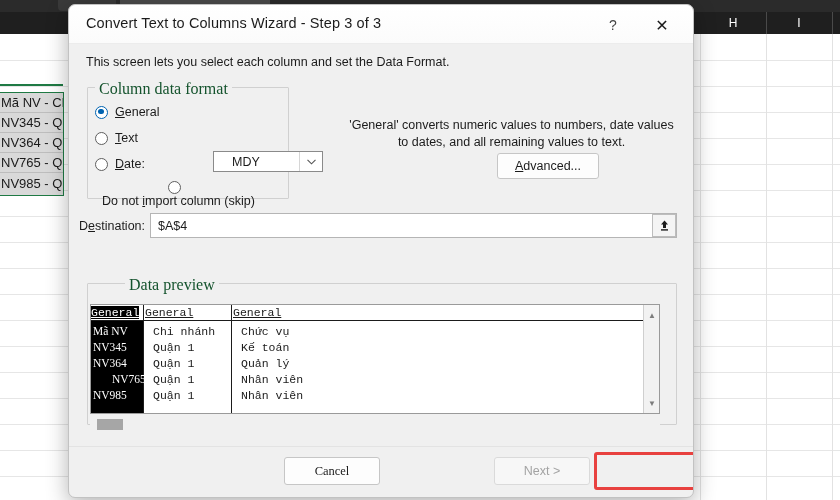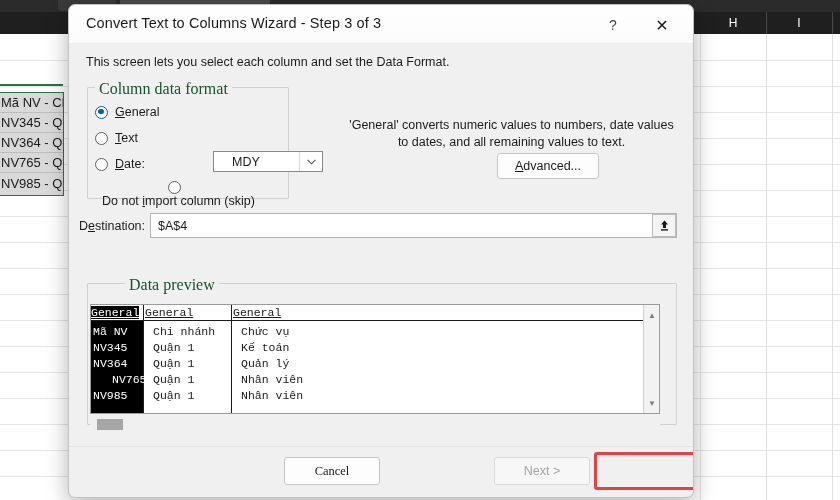--- a/index.html
+++ b/index.html
@@ -109,21 +109,21 @@
   .pv-inner{position:absolute;left:0;top:0;width:554px;height:108px;}
   .pv-hdr{position:absolute;left:0;top:0;width:554px;height:16px;
           border-bottom:1.5px solid #1b1b1b;box-sizing:border-box;}
   .pv-hdr-cell{position:absolute;top:1px;font-family:"Liberation Mono", monospace;
                font-size:11.5px;color:#1b1b1b;text-decoration:underline;}
   .pv-hdr-cell.sel{color:#ffffff;background:#000000;text-decoration:underline;}
   .pv-colsep{position:absolute;top:0;bottom:0;width:0;border-left:1.3px solid #1b1b1b;}
   .pv-selcol{position:absolute;left:0;top:16px;width:52px;height:92px;background:#000000;}
   .pv-cell{position:absolute;font-family:"Liberation Mono", monospace;font-size:11.5px;
            color:#1b1b1b;white-space:pre;}
-  .pv-cell.inv{color:#ffffff;}
+  .pv-cell.inv{color:#ffffff;font-family:Liberation Serif, serif;}
 
   .hscroll-track{position:absolute;left:21px;top:413px;width:570px;height:13px;background:#f0f0f0;}
   .hscroll-thumb{position:absolute;left:28px;top:414px;width:26px;height:11px;background:#a6a6a6;}
 
   .footer-sep{position:absolute;left:0;top:441px;width:624px;height:1px;background:#e3e3e3;}
   .btn{position:absolute;top:452px;height:28px;background:#fdfdfd;border:1px solid #c6c6c6;
        border-radius:3px;display:flex;align-items:center;justify-content:center;
        font-size:12.5px;color:#1b1b1b;cursor:default;box-sizing:border-box;}
   .btn.disabled{color:#a3a3a3;background:#f7f7f7;border-color:#dadada;}
   #btn-cancel{left:215px;width:96px;font-family:Liberation Serif, serif;}

